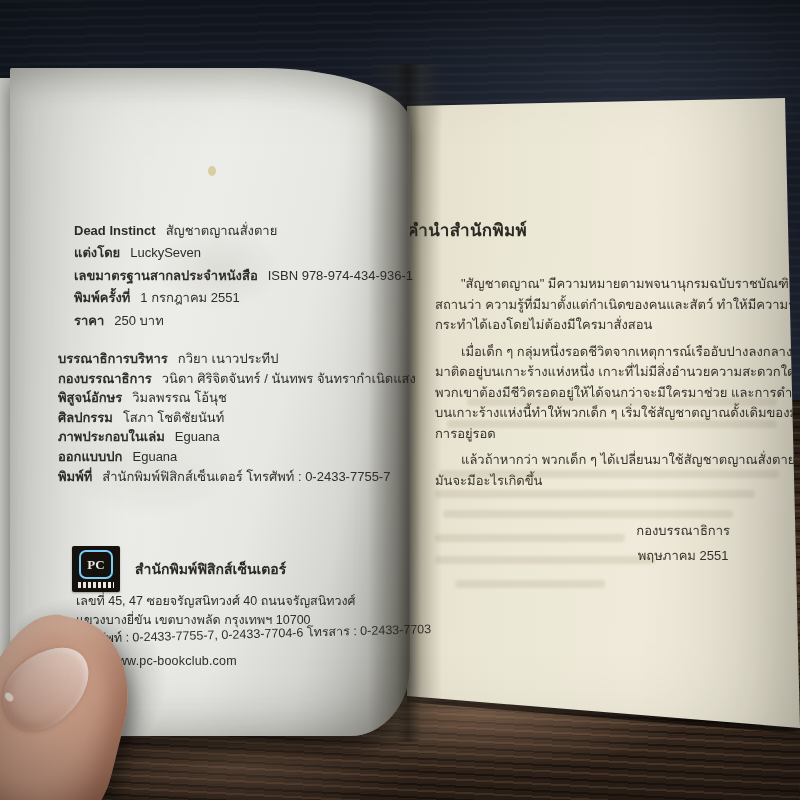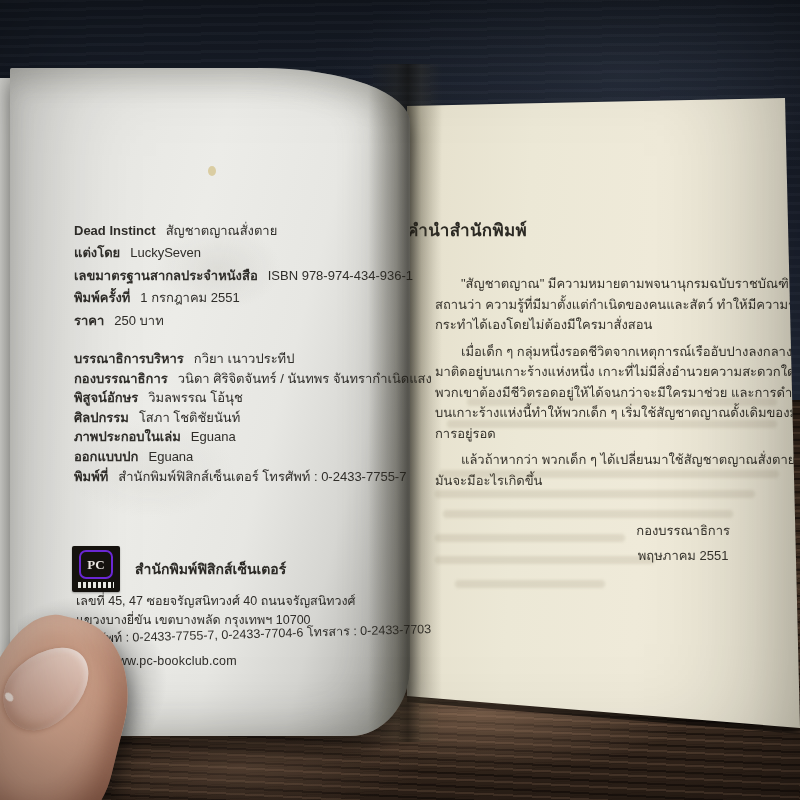--- a/index.html
+++ b/index.html
@@ -41,25 +41,25 @@
     background:linear-gradient(93deg,#b6b09a 0%,#d6d1bc 3%,#e7e2cf 9%,#ece8d6 30%,#efead9 60%,#e9e4d2 88%,#dfdac7 100%);
     clip-path:polygon(0 8px,378px 0,393px 630px,0 598px);}
   .gutter{position:absolute;left:368px;top:64px;width:74px;height:678px;z-index:3;pointer-events:none;
     background:linear-gradient(90deg, rgba(40,38,30,0) 0%, rgba(45,42,32,.35) 38%, rgba(22,20,14,.55) 54%, rgba(70,64,48,.28) 72%, rgba(90,85,65,0) 100%);}
 
   
   .lp-block{position:absolute;color:#2f2d29;font-size:13px;}
   .row,.line{white-space:nowrap;}
   .b{font-weight:700;margin-right:10px;}
   .pubinfo{left:64px;top:152px;line-height:22.4px;}
-  .credits{left:64px;top:281px;line-height:19.6px;}
+  .credits{left:48px;top:281px;line-height:19.6px;}
   .pubrow{position:absolute;left:62px;top:478px;display:flex;align-items:center;gap:15px;}
   .logo{width:48px;height:46px;background:#16130f;border-radius:2px;display:flex;flex-direction:column;
         align-items:center;justify-content:center;box-shadow:0 1px 2px rgba(0,0,0,.3);}
-  .logo-inner{width:30px;height:25px;border:2px solid #6d28d9;border-radius:7px;display:flex;
+  .logo-inner{width:30px;height:25px;border:2px solid #7dd3fc;border-radius:7px;display:flex;
         align-items:center;justify-content:center;color:#f0ece6;font-weight:700;font-size:13px;
         font-family:"Liberation Serif","DejaVu Serif",serif;}
   .logo-strip{width:36px;height:6px;margin-top:3px;
         background:repeating-linear-gradient(90deg,#efefe9 0 3px,#16130f 3px 5px);}
   .pubname{font-weight:700;font-size:14px;color:#2b2925;}
   .address{left:66px;top:524px;line-height:18.8px;font-size:12.5px;}
   .addr-phone{transform:rotate(-1.6deg);transform-origin:left center;}
   .addr-url{margin-top:4px;letter-spacing:.2px;}
   .stain{position:absolute;left:198px;top:98px;width:8px;height:10px;border-radius:50%;
         background:#cdb46a;opacity:.55;filter:blur(.6px);}

